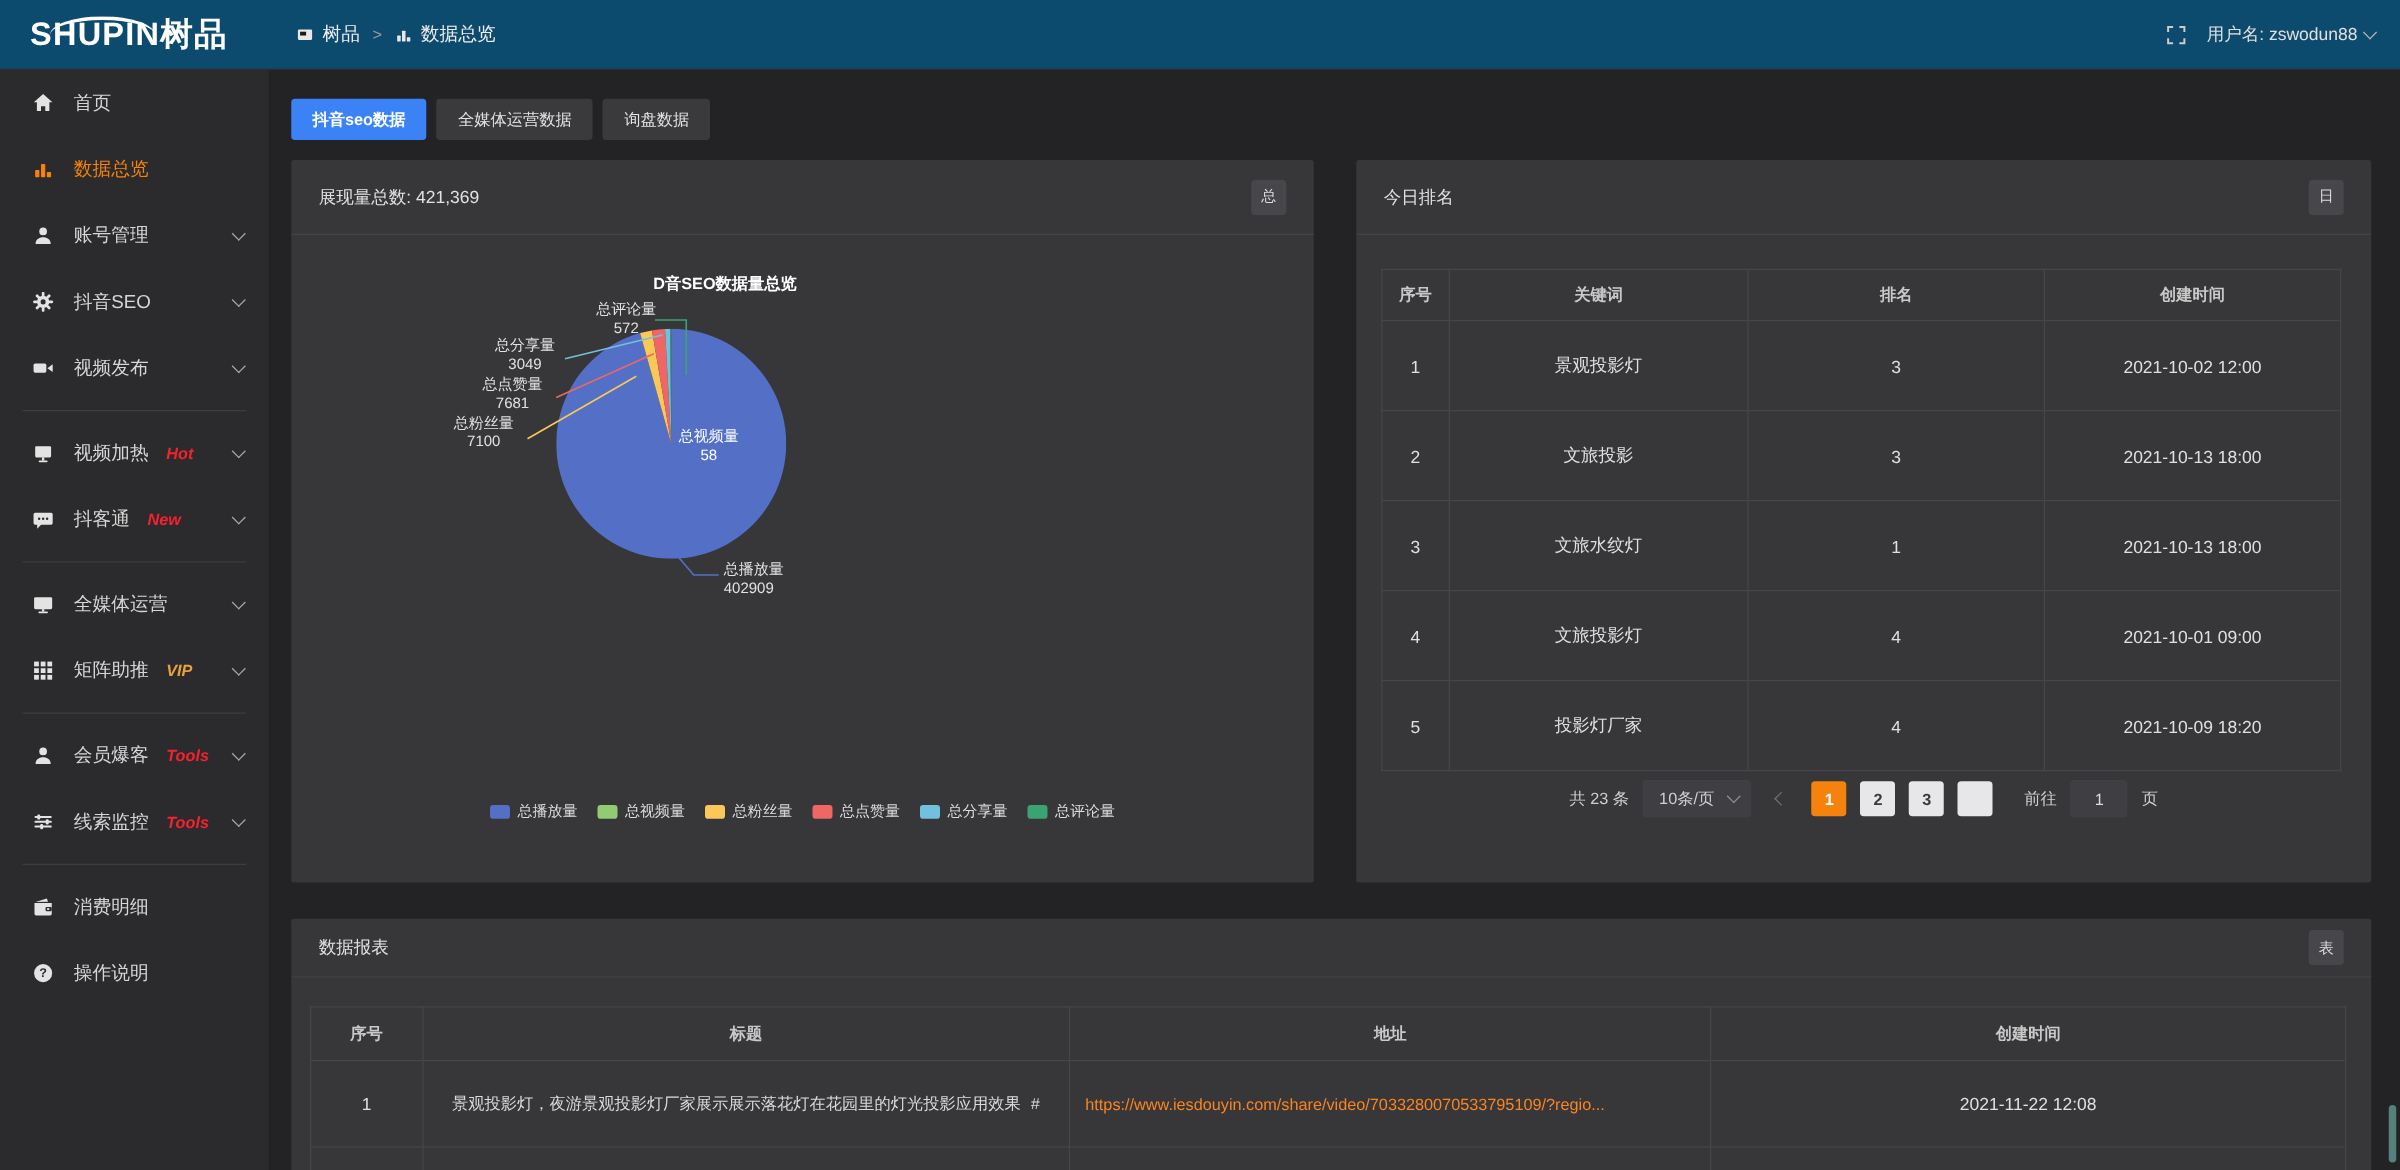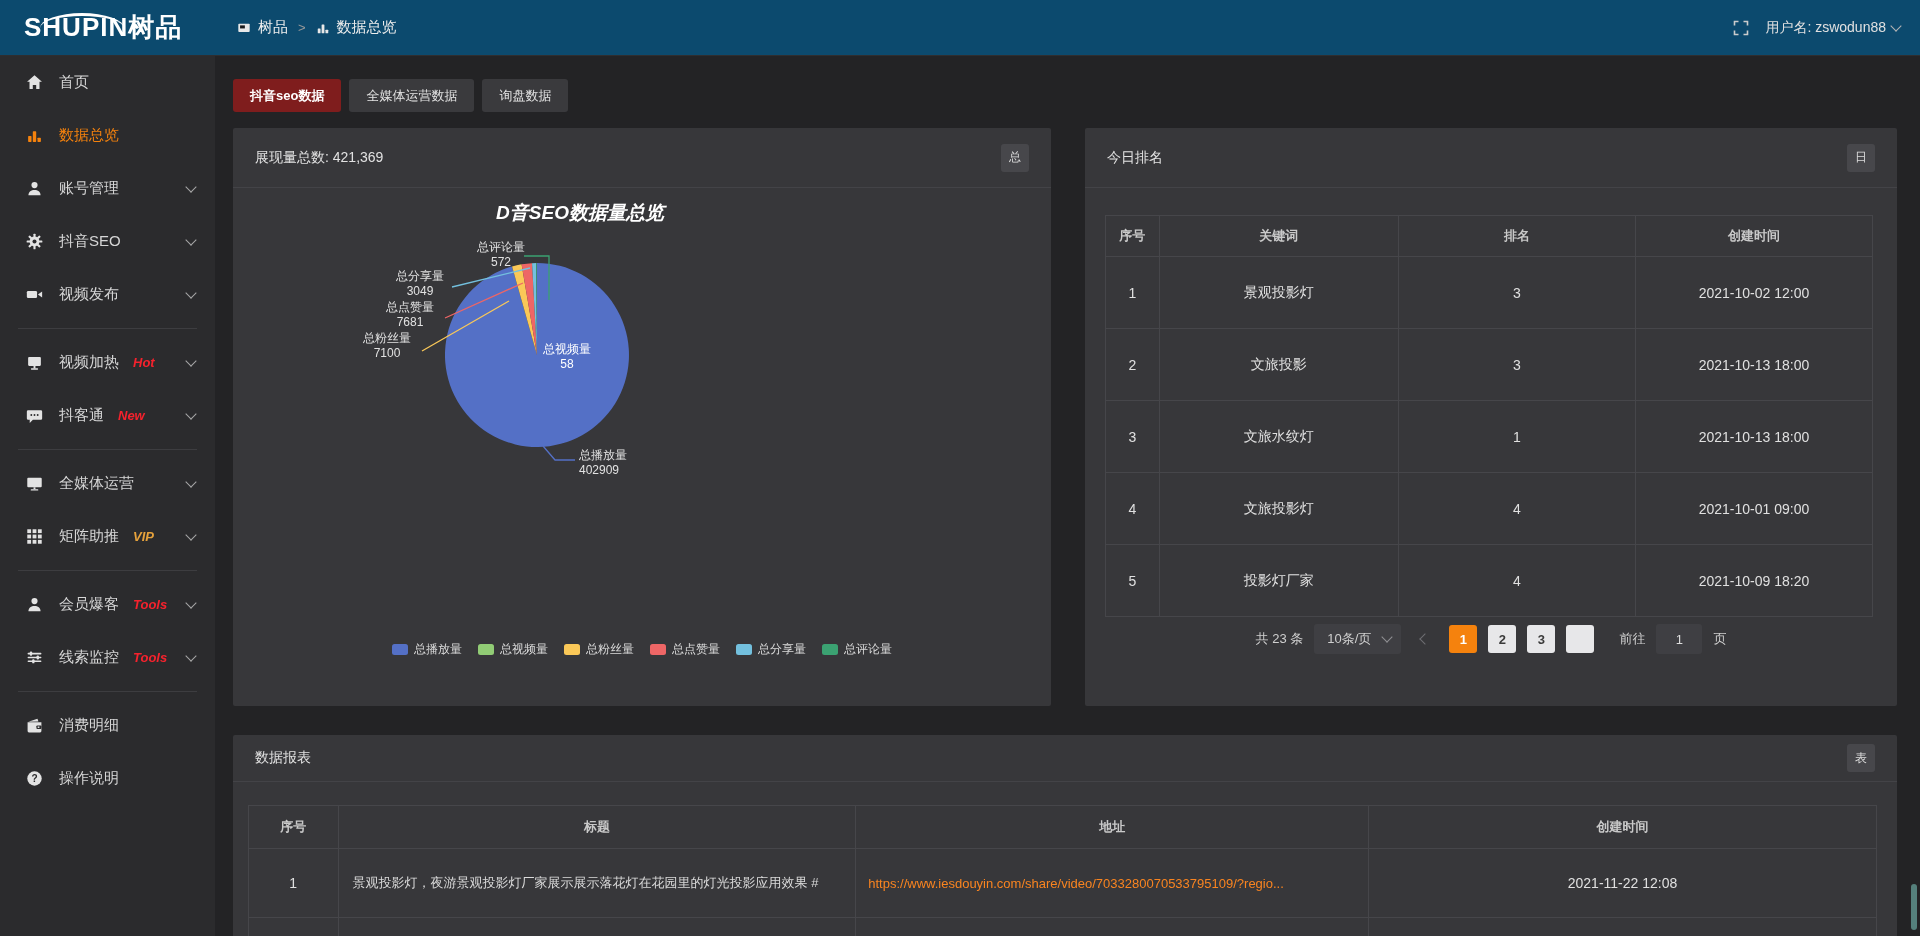--- a/index.html
+++ b/index.html
@@ -32,35 +32,35 @@
   .sb-badge{font-style:italic;font-weight:bold;font-size:13px;margin-left:14px;}
   .sb-chev{margin-left:auto;width:7px;height:7px;border-right:1.5px solid #a8a8a8;
            border-bottom:1.5px solid #a8a8a8;transform:rotate(45deg);margin-top:-3px;}
   .sb-divider{height:1px;background:#3d3d40;margin:7px 18px;}
 
   
   .main{position:absolute;left:215px;top:56px;width:1705px;height:880px;}
   .tabs{position:absolute;left:18px;top:23px;display:flex;gap:8px;}
   .tab{height:33px;padding:0 17px;display:flex;align-items:center;font-size:13px;color:#e3e3e3;
        background:#3a3a3d;border-radius:3px;cursor:pointer;white-space:nowrap;}
-  .tab.active{background:#7f1d1d;color:#fff;font-weight:bold;}
+  .tab.active{background:#3b82f6;color:#fff;font-weight:bold;}
 
   .panel{position:absolute;background:#37373a;border-radius:2px;}
   .panel-head{display:flex;align-items:center;height:60px;padding:0 22px;
               border-bottom:1px solid #434347;font-size:14px;color:#e2e2e2;box-sizing:border-box;}
   .corner-btn{margin-left:auto;width:28px;height:28px;background:#47474b;border:none;border-radius:3px;
               color:#ddd;font-size:12px;cursor:pointer;font-family:inherit;}
 
   .chart-panel{left:18px;top:72px;width:818px;height:578px;}
   .rank-panel{left:870px;top:72px;width:812px;height:578px;}
   .report-panel{left:18px;top:679px;width:1664px;height:257px;overflow:hidden;}
 
   
-  .chart-title{position:absolute;left:347px;top:72px;transform:translateX(-50%);
-               font-size:19px;font-weight:bold;color:#fff;white-space:nowrap;font-style:italic;}
+  .chart-title{position:absolute;left:347px;top:90px;transform:translateX(-50%);
+               font-size:13px;font-weight:bold;color:#fff;white-space:nowrap;}
   #pie-svg{position:absolute;left:212px;top:135px;}
   #leader-svg{position:absolute;left:0;top:0;pointer-events:none;}
   .pie-label{position:absolute;font-size:12px;line-height:15px;color:#e2e2e2;text-align:center;
              transform:translateX(-50%);white-space:nowrap;}
   .pie-label.on-pie{color:#fff;}
   .pie-label.left-align{transform:none;text-align:left;}
   .legend{position:absolute;left:0;right:0;top:513px;display:flex;justify-content:center;
           align-items:center;gap:16px;}
   .legend-item{display:flex;align-items:center;gap:6px;font-size:12px;color:#dcdcdc;cursor:pointer;}
   .legend-swatch{width:16px;height:11px;border-radius:2.5px;}
@@ -68,22 +68,22 @@
   
   .grid-table{border-collapse:collapse;table-layout:fixed;}
   .grid-table th{font-size:13px;color:#c9c9c9;font-weight:bold;border:1px solid #46464a;}
   .grid-table td{text-align:center;font-size:14px;color:#e0e0e0;border:1px solid #46464a;}
   .rank-table{position:absolute;left:20px;top:87px;width:768px;}
   .rank-table th{height:38px;}
   .rank-table td{height:69px;}
   .report-table{position:absolute;left:15px;top:70px;width:1629px;}
   .report-table th{height:40px;}
   .report-table td{height:66px;}
-  .report-table td.title-cell{text-align:left;padding:0 14px;font-size:13px;color:#dadada;
-                              white-space:nowrap;overflow:hidden;}
+  .report-table td.title-cell{text-align:center;padding:0 14px;font-size:13px;color:#dadada;
+                              white-space:nowrap;overflow:hidden;font-family:Liberation Mono, monospace;}
   .report-table td.url-cell{text-align:left;padding:0 12px;white-space:nowrap;overflow:hidden;}
   .report-table a.video-link{color:#f98420;text-decoration:none;font-size:13px;}
   .report-table tr.stub td{height:44px;}
 
   
   .pagination{position:absolute;left:0;right:0;top:496px;display:flex;align-items:center;
               justify-content:center;gap:11px;font-size:13px;color:#cfcfcf;}
   .pg-select{display:flex;align-items:center;gap:12px;background:#3f3f43;border-radius:3px;
              height:30px;padding:0 10px 0 13px;cursor:pointer;}
   .pg-select .chev{border-color:#8f8f93;}

